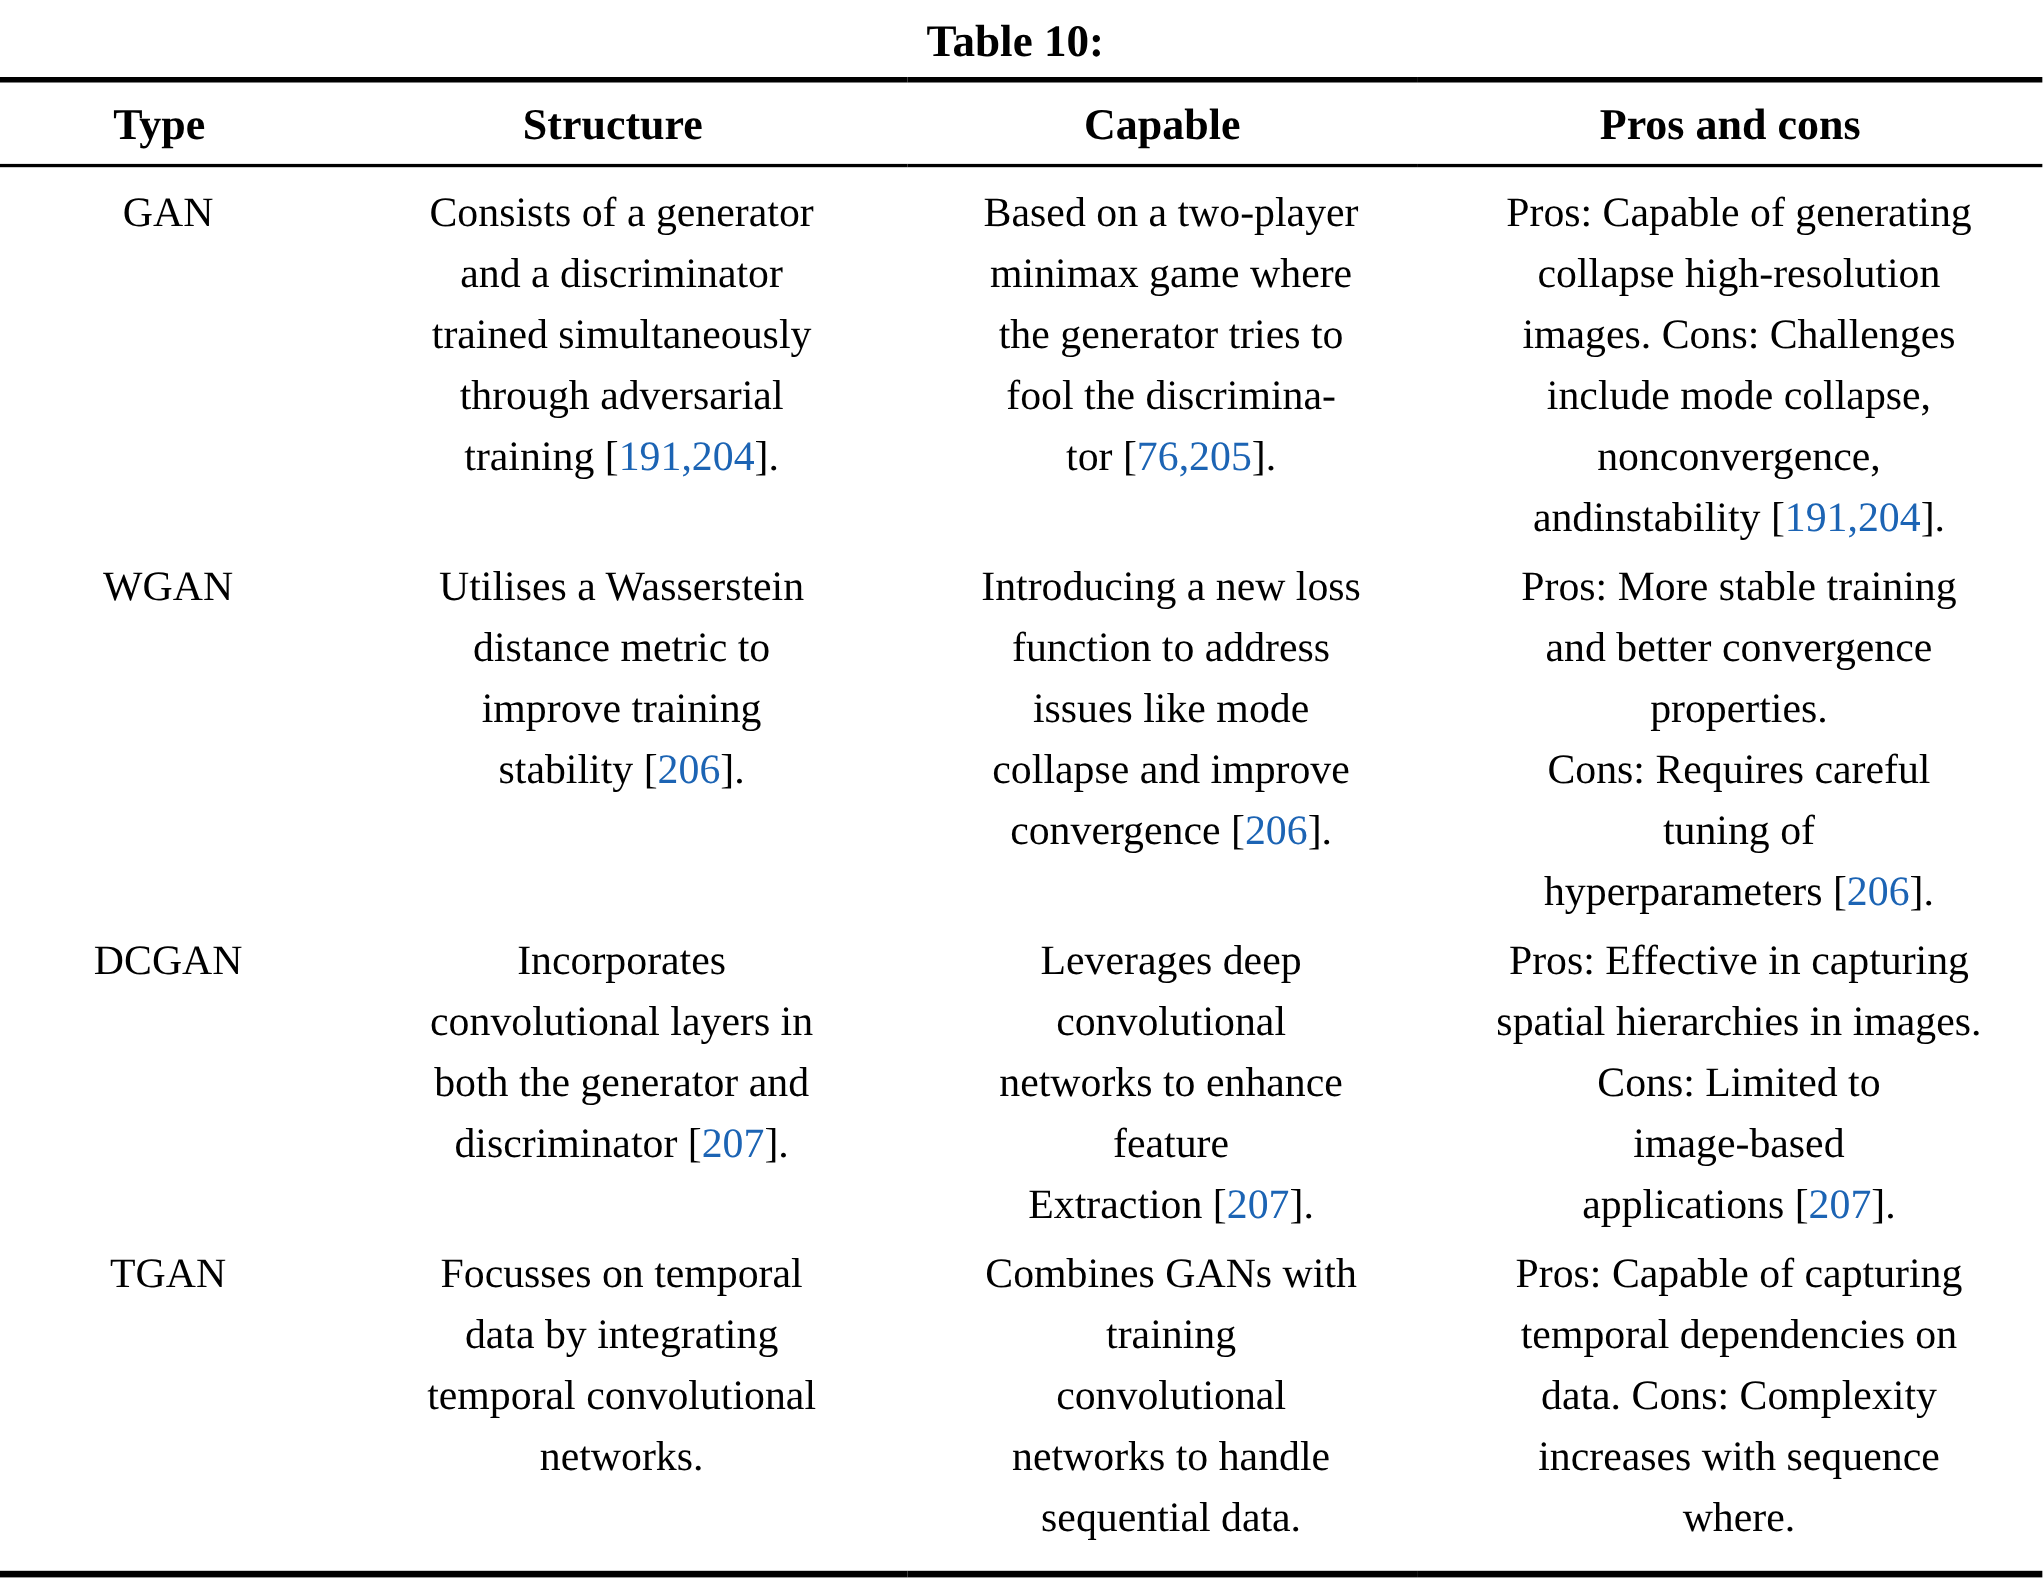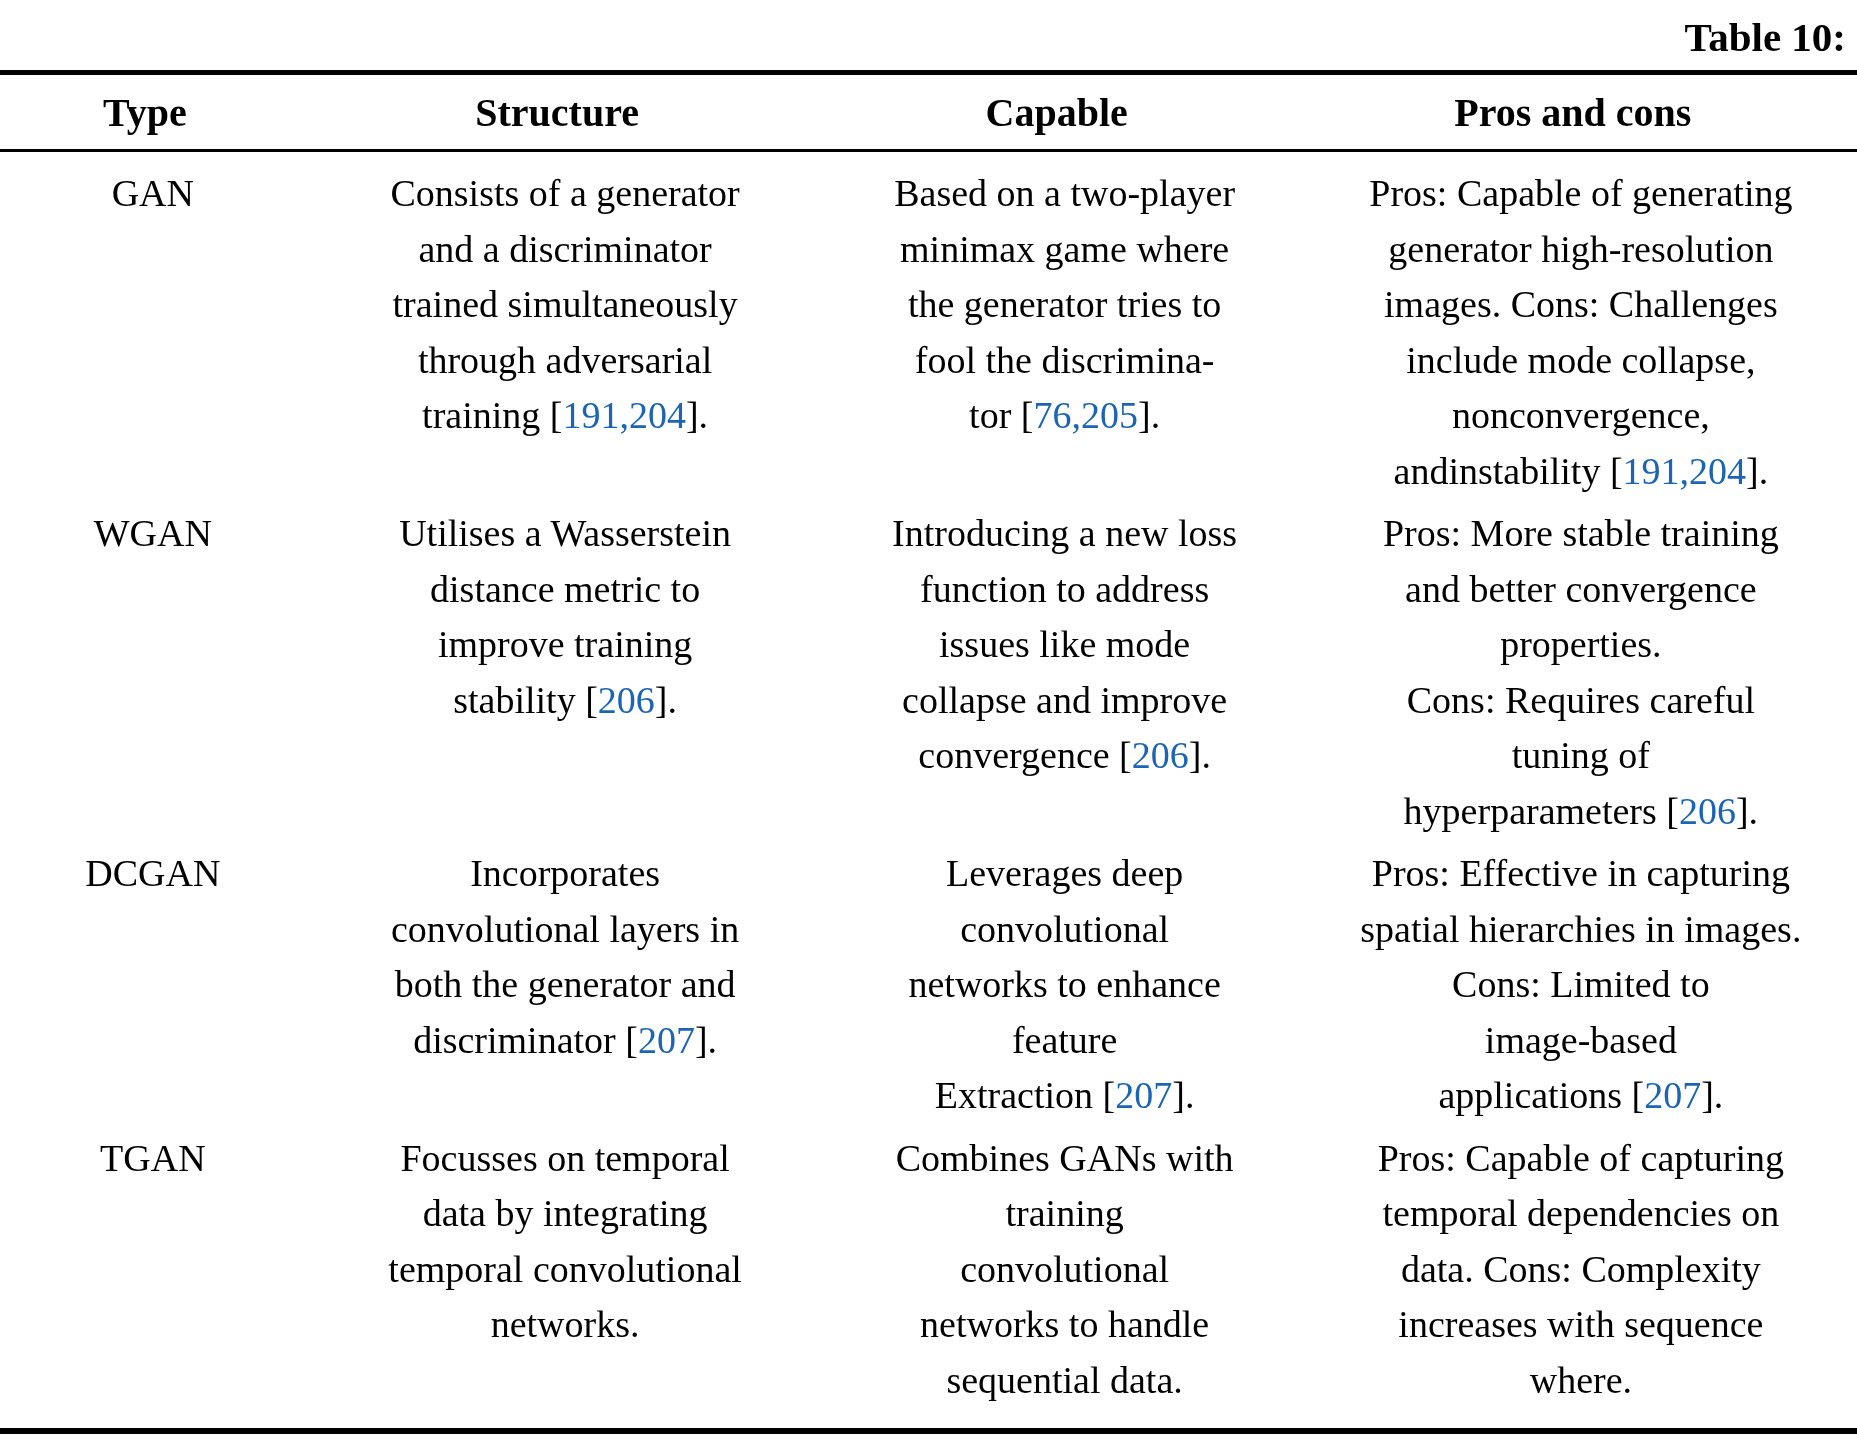--- a/index.html
+++ b/index.html
@@ -9,21 +9,21 @@
     background: #ffffff;
     color: #000000;
     font-family: "Liberation Serif", serif;
     box-sizing: border-box;
     overflow: hidden;
   }
   .caption {
     height: 66px;
     display: flex;
     justify-content: center;
-    align-items: flex-end;
+    align-items: center;
     padding-top: 4px;
     font-size: 41px;
     line-height: 46px;
     flex-direction: column;
   }
   .caption .label { font-weight: bold; margin-right: 11px; }
   table.gan-table {
     width: 100%;
     border-collapse: collapse;
     table-layout: fixed;
@@ -88,21 +88,21 @@
           </td>
           <td>
             <div class="line"><span>Based on a two-player</span></div>
             <div class="line"><span>minimax game where</span></div>
             <div class="line"><span>the generator tries to</span></div>
             <div class="line"><span>fool the discrimina-</span></div>
             <div class="line"><span>tor [</span><span class="cite">76,205</span><span>].</span></div>
           </td>
           <td>
             <div class="line"><span>Pros: Capable of generating</span></div>
-            <div class="line"><span>generator high-resolution</span></div>
+            <div class="line"><span>collapse high-resolution</span></div>
             <div class="line"><span>images. Cons: Challenges</span></div>
             <div class="line"><span>include mode collapse,</span></div>
             <div class="line"><span>nonconvergence,</span></div>
             <div class="line"><span>andinstability [</span><span class="cite">191,204</span><span>].</span></div>
           </td>
         </tr>
         <tr>
           <td>
             <div class="type-label">WGAN</div>
           </td>

